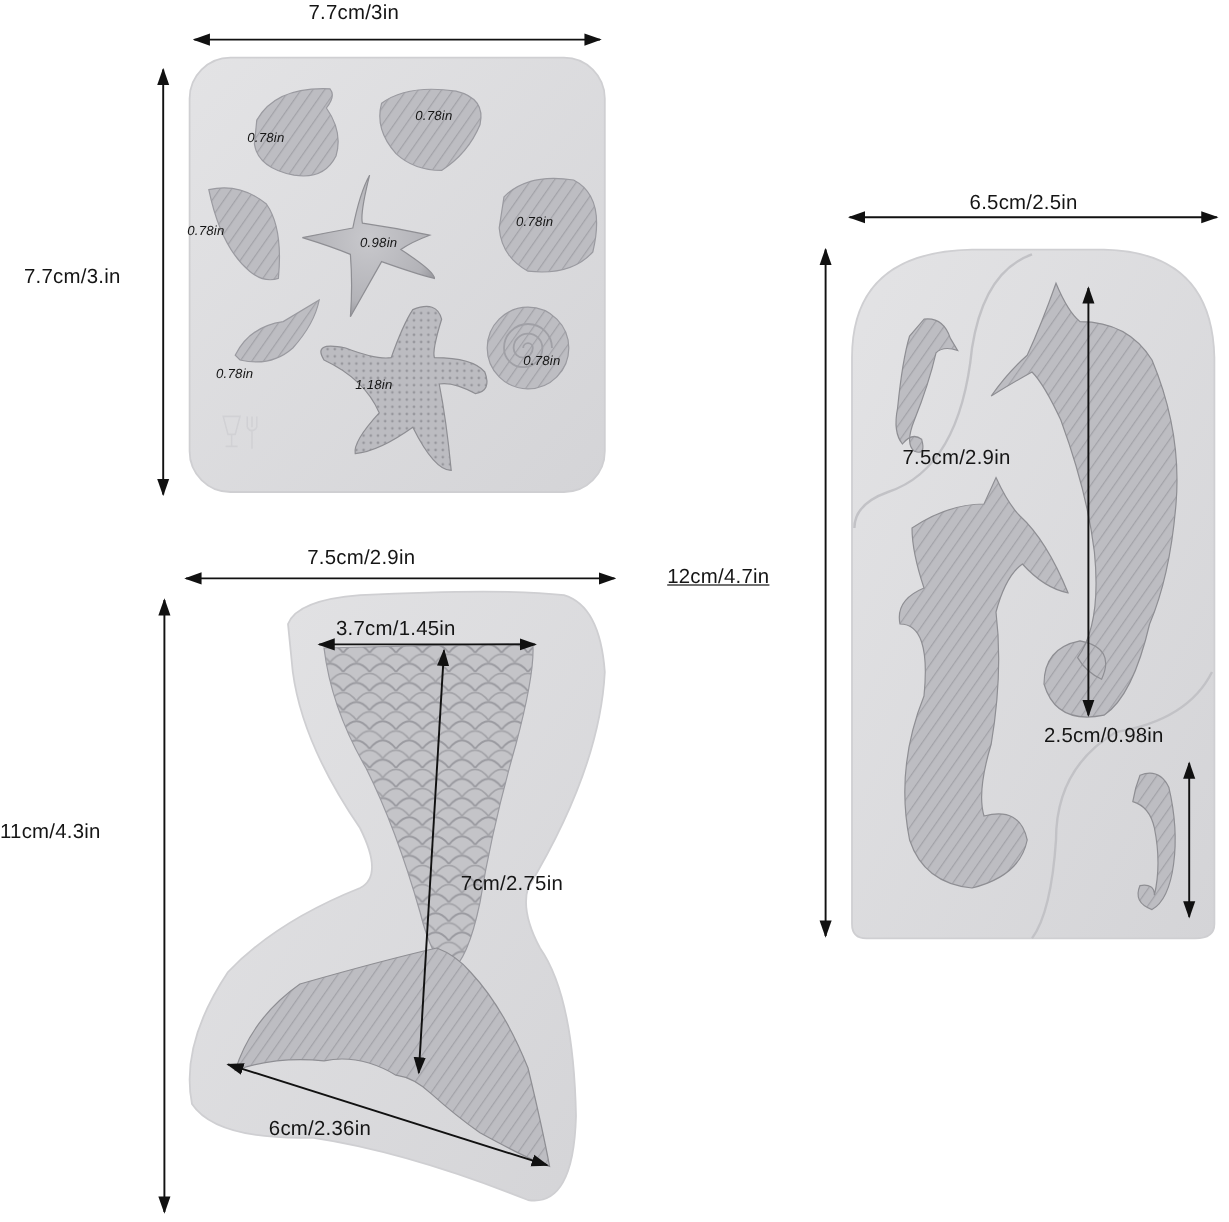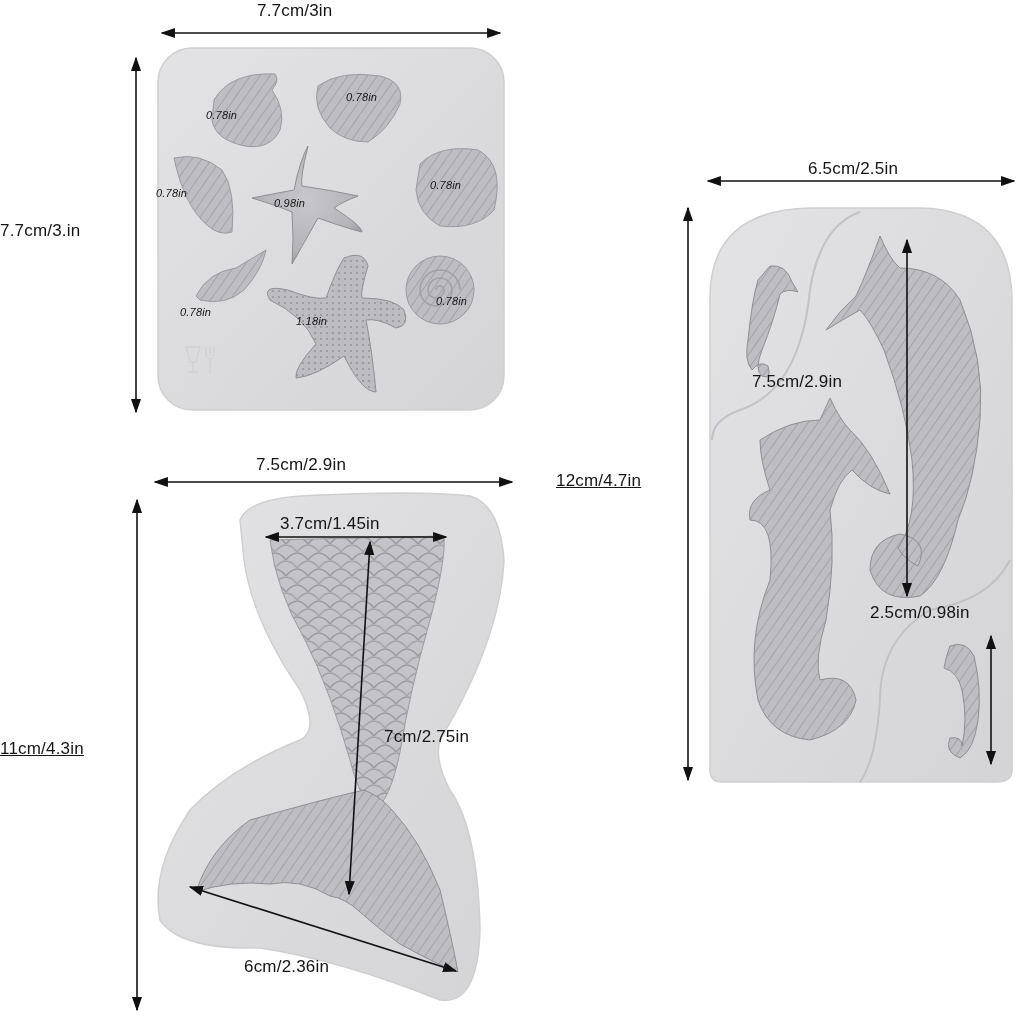--- a/index.html
+++ b/index.html
@@ -100,33 +100,33 @@
 
       <path d="M950,646 Q966,640 974,656 Q982,690 978,720 Q974,750 960,758 Q944,752 950,738 Q962,736 962,746 Q968,720 962,690 Q958,672 944,668 Q946,656 950,646 Z" fill="url(#ribs)" stroke="#8e8e93"></path>
     </g>
     <line x1="708" y1="181" x2="1014" y2="181" stroke="#111" stroke-width="1.6" marker-start="url(#ah)" marker-end="url(#ah)"></line>
     <line x1="688" y1="208" x2="688" y2="780" stroke="#111" stroke-width="1.6" marker-start="url(#ah)" marker-end="url(#ah)"></line>
     <line x1="907" y1="240" x2="907" y2="596" stroke="#111" stroke-width="1.6" marker-start="url(#ah)" marker-end="url(#ah)"></line>
     <line x1="991" y1="636" x2="991" y2="764" stroke="#111" stroke-width="1.6" marker-start="url(#ah)" marker-end="url(#ah)"></line>
   </svg>
 
   <span class="lbl" style="left:257px;top:2px;">7.7cm/3in</span>
-  <span class="lbl" style="left:0px;top:222px;">7.7cm/3.in</span>
+  <span class="lbl" style="left:0px;top:222px;padding-left:20px;">7.7cm/3.in</span>
   <span class="lbl sm" style="left:206px;top:110px;">0.78in</span>
   <span class="lbl sm" style="left:346px;top:92px;">0.78in</span>
   <span class="lbl sm" style="left:156px;top:188px;">0.78in</span>
-  <span class="lbl sm" style="left:274px;top:198px;">0.98in</span>
+  <span class="lbl sm" style="left:300px;top:198px;">0.98in</span>
   <span class="lbl sm" style="left:430px;top:180px;">0.78in</span>
   <span class="lbl sm" style="left:180px;top:307px;">0.78in</span>
   <span class="lbl sm" style="left:296px;top:316px;">1.18in</span>
   <span class="lbl sm" style="left:436px;top:296px;">0.78in</span>
 
   <span class="lbl" style="left:256px;top:456px;">7.5cm/2.9in</span>
-  <span class="lbl" style="left:0px;top:740px;text-decoration:underline;">11cm/4.3in</span>
+  <span class="lbl" style="left:0px;top:684px;">11cm/4.3in</span>
   <span class="lbl" style="left:280px;top:515px;">3.7cm/1.45in</span>
   <span class="lbl" style="left:384px;top:728px;">7cm/2.75in</span>
-  <span class="lbl" style="left:224px;top:958px;margin-left:20px;">6cm/2.36in</span>
+  <span class="lbl" style="left:224px;top:932px;">6cm/2.36in</span>
 
   <span class="lbl" style="left:788px;top:160px;margin-left:20px;">6.5cm/2.5in</span>
   <span class="lbl" style="left:556px;top:472px;text-decoration:underline;">12cm/4.7in</span>
   <span class="lbl" style="left:752px;top:373px;">7.5cm/2.9in</span>
   <span class="lbl" style="left:870px;top:604px;">2.5cm/0.98in</span>
 </div>
 
 </body></html>

